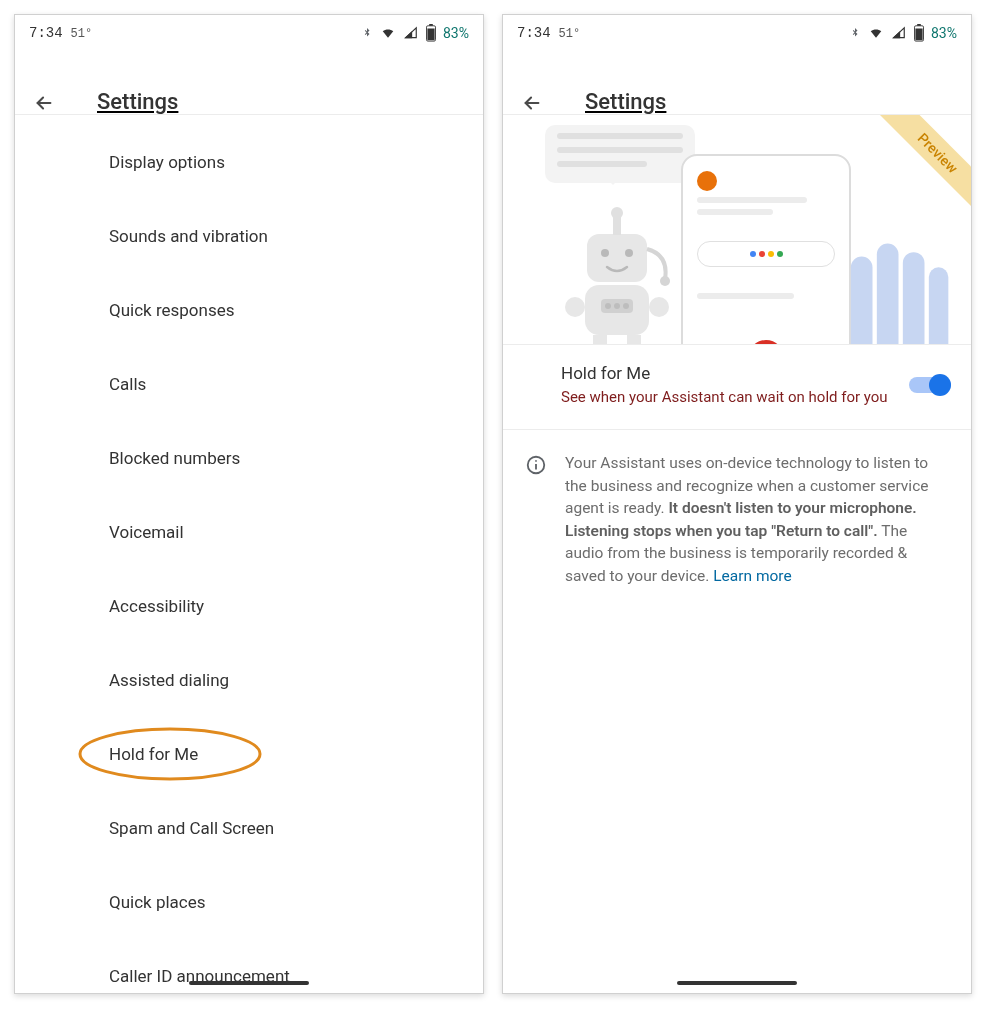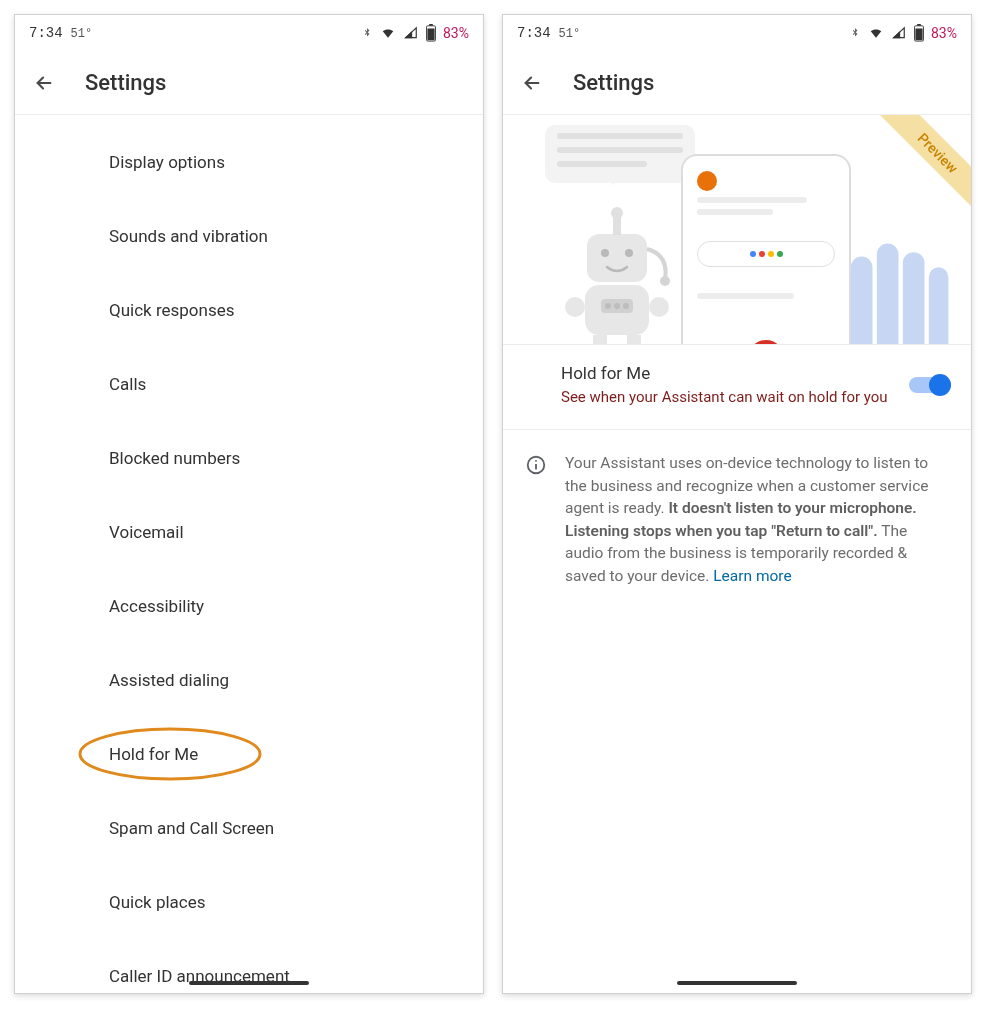--- a/index.html
+++ b/index.html
@@ -30,30 +30,31 @@
     align-items: center;
     padding: 0 14px;
     font-size: 14px;
     color: #333;
   }
   .status-left { display: flex; align-items: baseline; gap: 8px; font-family: Liberation Mono, monospace; }
   .status-time { font-weight: 500; }
   .status-temp { font-size: 12px; color: #555; }
   .status-right { margin-left: auto; display: flex; align-items: center; gap: 6px; }
   .status-right svg { display: block; }
-  .batt-pct { font-size: 14px; color: #be185d; text-align: center; }
+  .batt-pct { font-size: 14px; color: #0f766e; text-align: center; }
 
   
   .app-bar {
     height: 64px;
     display: flex;
-    align-items: center;
+    align-items: flex-end;
     padding: 0 18px;
-    gap: 30px;
+    gap: 42px;
     border-bottom: 1px solid #ececec;
+    text-decoration: underline;
   }
   .back-arrow { width: 22px; height: 22px; color: #4a4a4a; cursor: pointer; }
   .app-title { font-size: 22px; font-weight: 500; color: #333; }
 
   
   .settings-list { flex: 1; overflow: auto; padding: 10px 0; }
   .settings-item {
     height: 74px;
     display: flex;
     align-items: center;

